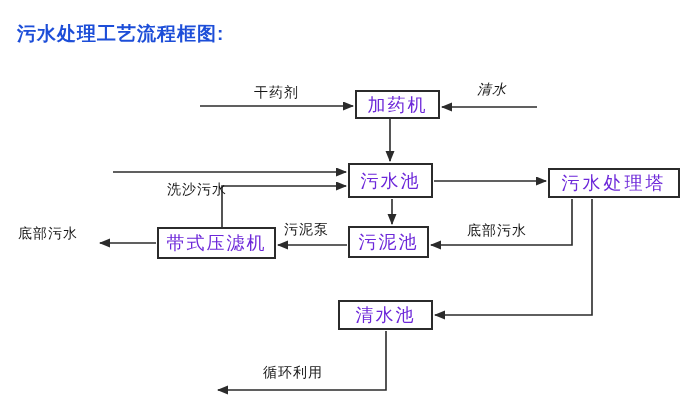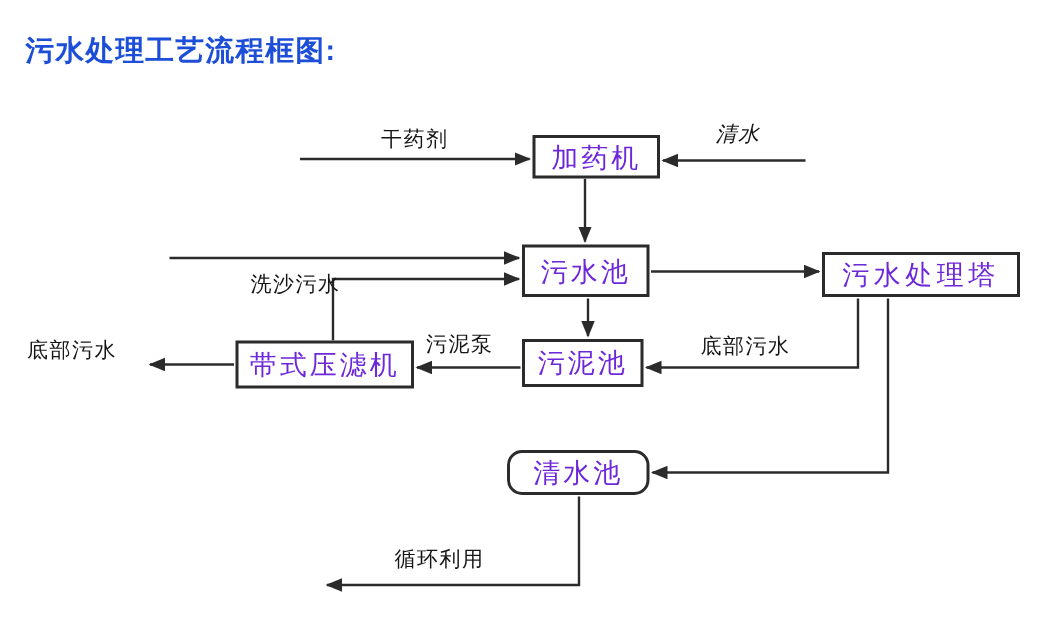--- a/index.html
+++ b/index.html
@@ -15,21 +15,21 @@
   .node{
     position:absolute;box-sizing:border-box;border:2px solid #2b2b2b;background:#ffffff;
     display:flex;align-items:center;justify-content:center;
     font-size:18px;letter-spacing:2px;color:#6d28d9;white-space:nowrap;
   }
   .node-dosing{left:355px;top:90px;width:85px;height:29px;}
   .node-sewage-pool{left:348px;top:163px;width:85px;height:35px;}
   .node-tower{left:548px;top:168px;width:132px;height:30px;letter-spacing:3px;}
   .node-belt{left:157px;top:227px;width:119px;height:32px;}
   .node-sludge-pool{left:348px;top:226px;width:81px;height:32px;}
-  .node-clear-pool{left:338px;top:300px;width:95px;height:30px;border-radius:10px;}
+  .node-clear-pool{left:338px;top:300px;width:95px;height:30px;}
   .flabel{
     position:absolute;font-size:14px;letter-spacing:1px;color:#151515;white-space:nowrap;
   }
   .lbl-dry-chemical{left:254px;top:84px;}
   .lbl-clear-water{left:477px;top:81px;font-style:italic;}
   .lbl-sand-washing{left:167px;top:149px;margin-top:32px;}
   .lbl-filtered-water{left:257px;top:190px;}
   .lbl-sewage-pump{left:449px;top:147px;}
   .lbl-sludge-pump{left:284px;top:221px;}
   .lbl-mud-cake{left:18px;top:225px;}

